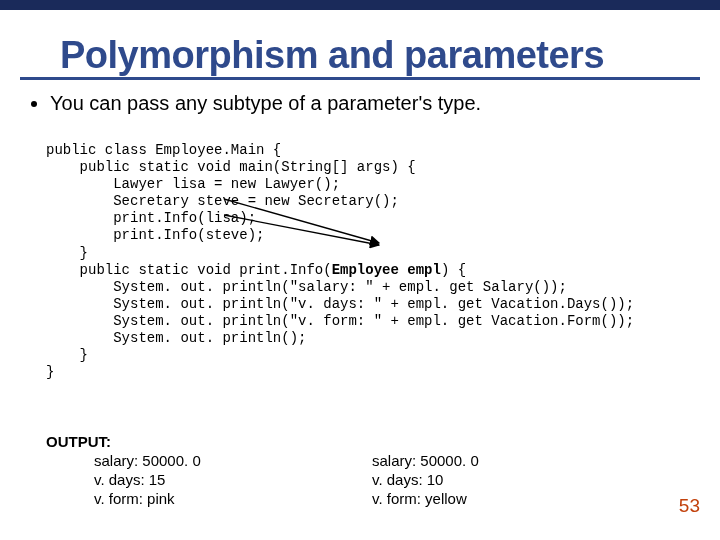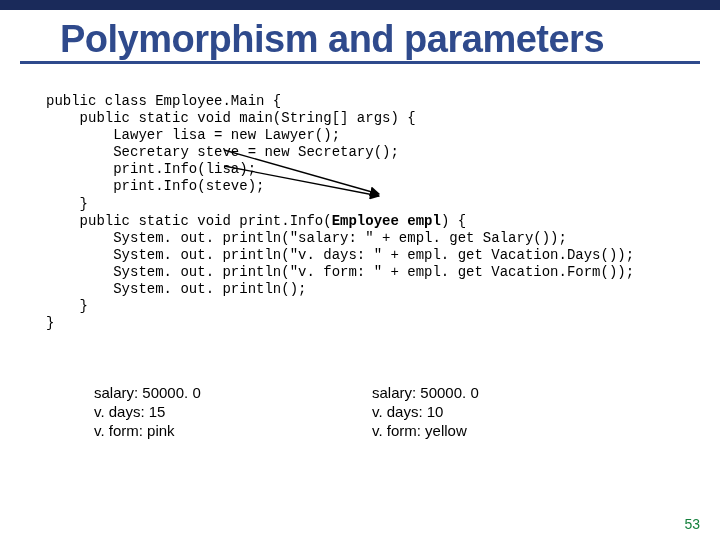--- a/index.html
+++ b/index.html
@@ -16,21 +16,21 @@
   }
   .topbar {
     background: #1a2a5a;
     height: 10px;
     width: 100%;
   }
   .title {
     color: #2f4a8c;
     font-size: 38px;
     font-weight: bold;
-    padding: 8px 40px 0 40px;
+    padding: 24px 40px 0 40px;
     border-bottom: 3px solid #2f4a8c;
     margin: 0 20px 12px 20px;
     letter-spacing: -0.5px;
   }
   .content {
     padding: 0 24px 0 24px;
   }
   ul.bullets {
     margin: 0;
     padding-left: 26px;
@@ -73,34 +73,37 @@
     font-size: 15px;
   }
   .outcol {
     white-space: pre;
     line-height: 1.25;
     margin-left: 48px;
   }
   .outcol.left { width: 230px; }
   .pagenum {
     position: absolute;
-    bottom: 8px;
+    bottom: 23px;
     right: 20px;
-    font-size: 14px;
-    color: #15803d;
+    font-size: 19px;
+    color: #c2410c;
   }
 </style>
 </head>
 <body>
 
 <div class="topbar"></div>
 
 <h1 class="title">Polymorphism and parameters</h1>
 
 <div class="content">
+  <ul class="bullets">
+    <li>You can pass any subtype of a parameter's type.</li>
+  </ul>
 
   <div class="codeblock">
 <span>public class Employee.Main {</span>
 <span>    public static void main(String[] args) {</span>
 <span>        Lawyer lisa = new Lawyer();</span>
 <span>        Secretary steve = new Secretary();</span>
 <span>        print.Info(lisa);</span>
 <span>        print.Info(steve);</span>
 <span>    }</span>
 <span>    public static void print.Info(</span><span class="hl">Employee empl</span><span>) {</span>
@@ -115,20 +118,21 @@
         <marker id="ah" markerWidth="8" markerHeight="8" refX="7" refY="4" orient="auto">
           <path d="M0,0 L8,4 L0,8 z" fill="#000"></path>
         </marker>
       </defs>
       <line x1="200" y1="74" x2="355" y2="118" stroke="#000" stroke-width="1.3" marker-end="url(#ah)"></line>
       <line x1="200" y1="90" x2="355" y2="120" stroke="#000" stroke-width="1.3" marker-end="url(#ah)"></line>
     </svg>
   </div>
 
   <div class="outblock">
+    <div class="outlabel">OUTPUT:</div>
     <div class="outcols">
       <div class="outcol left">salary: 50000. 0
 v. days: 15
 v. form: pink</div>
       <div class="outcol">salary: 50000. 0
 v. days: 10
 v. form: yellow</div>
     </div>
   </div>
 </div>

